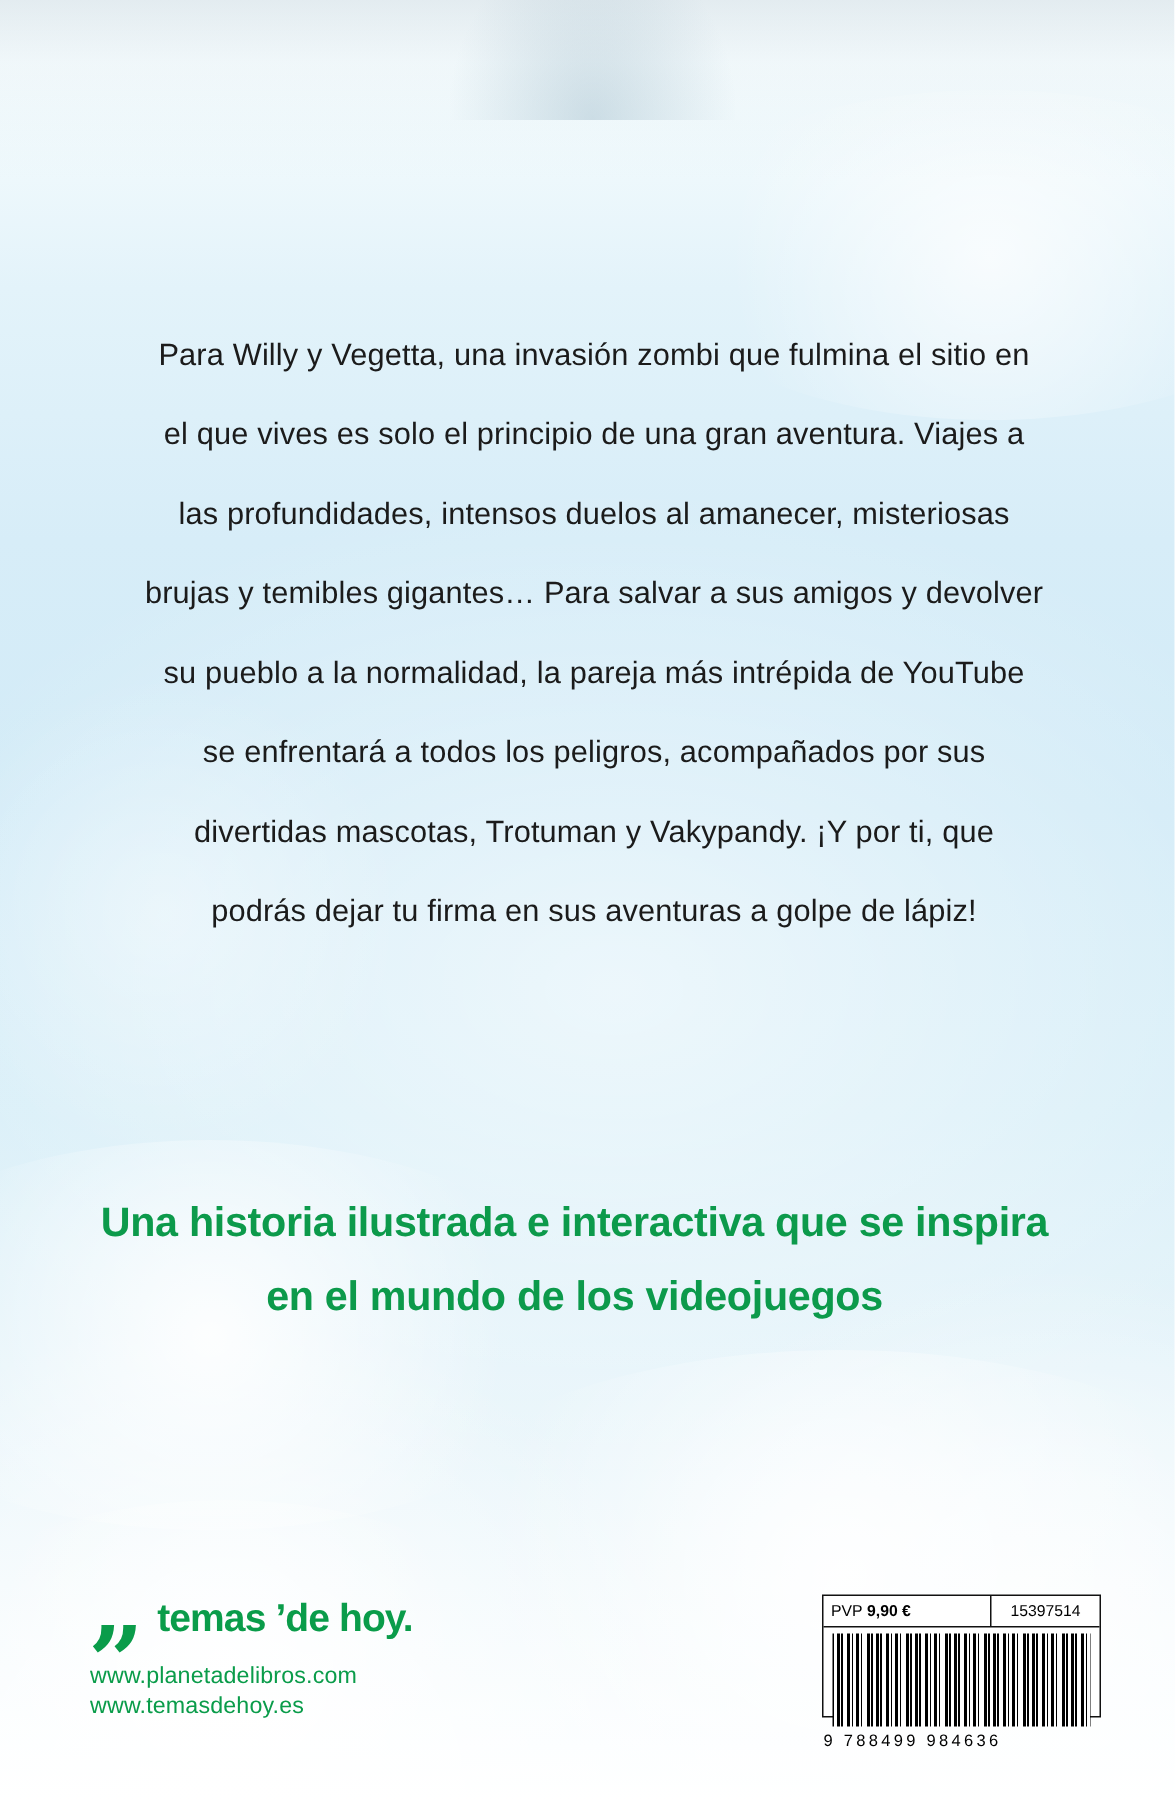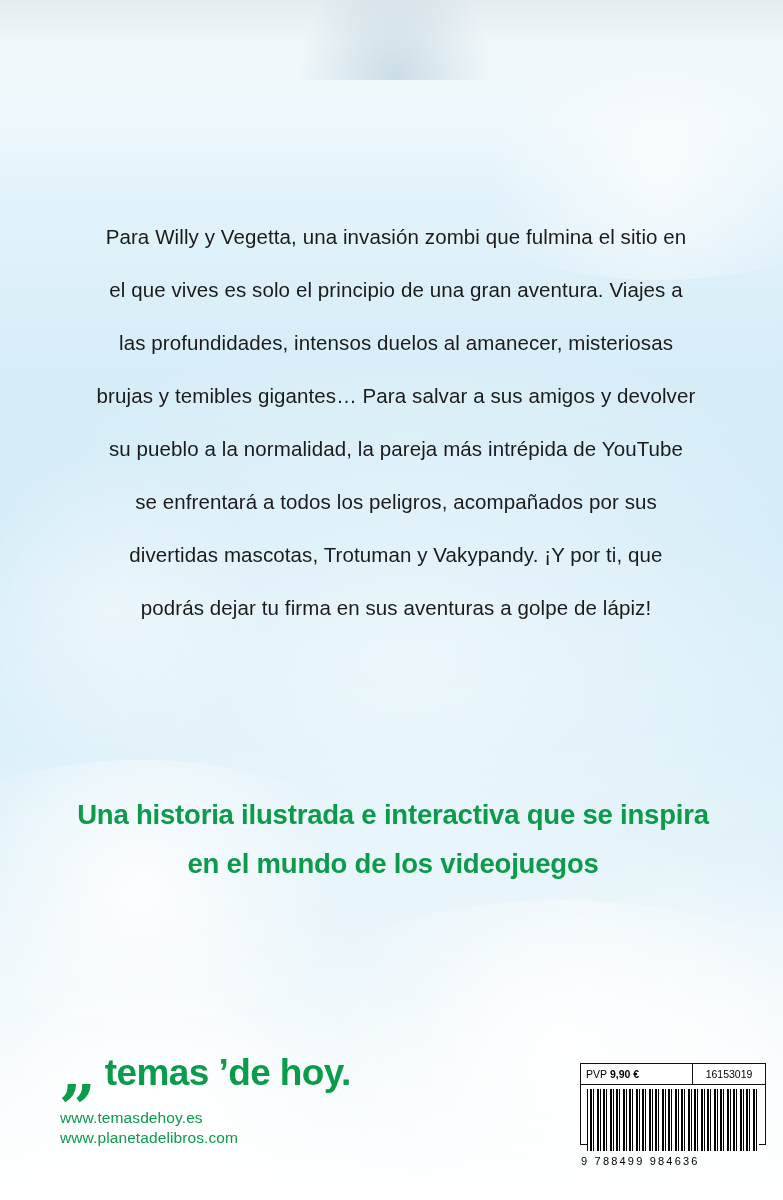--- a/index.html
+++ b/index.html
@@ -63,21 +63,21 @@
     width: 600px;
     text-align: center;
     color: #1b1b1b;
     font-size: 20.5px;
     line-height: 53px;
     letter-spacing: .1px;
   }
 
   .tagline {
     position: absolute;
-    left: 68px;
+    left: 58px;
     top: 790px;
     width: 650px;
     text-align: center;
     color: #0c9a4b;
     font-weight: bold;
     font-size: 27.5px;
     line-height: 49px;
     letter-spacing: -.2px;
   }
 
@@ -96,21 +96,21 @@
   .pub-mark {
     color: #0a9c4a;
     font-size: 64px;
     line-height: 40px;
     font-family: "DejaVu Serif", serif;
     font-weight: bold;
     transform: translateY(-4px);
   }
   .pub-name {
     color: #0a9c4a;
-    font-size: 37px;
+    font-size: 26px;
     font-weight: bold;
     letter-spacing: -.6px;
     transform: translateY(-2px);
   }
   .pub-urls {
     margin-top: 12px;
     color: #0a9c4a;
     font-size: 15.5px;
     line-height: 20px;
     letter-spacing: .1px;
@@ -118,21 +118,20 @@
 
   .barcode-box {
     position: absolute;
     left: 548px;
     top: 1063px;
     width: 186px;
     height: 82px;
     background: #ffffff;
     border: 1px solid #111;
     box-sizing: border-box;
-    margin-left: 32px;
   }
   .barcode-head {
     display: flex;
     height: 21px;
     border-bottom: 1px solid #111;
     box-sizing: border-box;
   }
   .barcode-price {
     flex: 1 1 auto;
     display: flex;
@@ -197,32 +196,32 @@
   <div class="blurb">Para Willy y Vegetta, una invasión zombi que fulmina el sitio en el que vives es solo el principio de una gran aventura. Viajes a las profundidades, intensos duelos al amanecer, misteriosas brujas y temibles gigantes… Para salvar a sus amigos y devolver su pueblo a la normalidad, la pareja más intrépida de YouTube se enfrentará a todos los peligros, acompañados por sus divertidas mascotas, Trotuman y Vakypandy. ¡Y por ti, que podrás dejar tu firma en sus aventuras a golpe de lápiz!</div>
 
   <div class="tagline">Una historia ilustrada e interactiva que se inspira en el mundo de los videojuegos</div>
 
   <div class="publisher">
     <div class="pub-logo-row">
       <span class="pub-mark">„</span>
       <span class="pub-name">temas ’de hoy.</span>
     </div>
     <div class="pub-urls">
+      <div>www.planetadelibros.com</div>
       <div>www.temasdehoy.es</div>
-      <div>www.planetadelibros.com</div>
     </div>
   </div>
 
   <div class="barcode-box">
     <div class="barcode-head">
       <div class="barcode-price">
         <span>PVP</span>
         <b>9,90 €</b>
       </div>
-      <div class="barcode-code">16153019</div>
+      <div class="barcode-code">15397514</div>
     </div>
     <div class="barcode-lines"></div>
     <div class="barcode-digits-wrap">
       <div class="barcode-digits">9 788499 984636</div>
     </div>
   </div>
 
 </div>
 
 </body></html>

